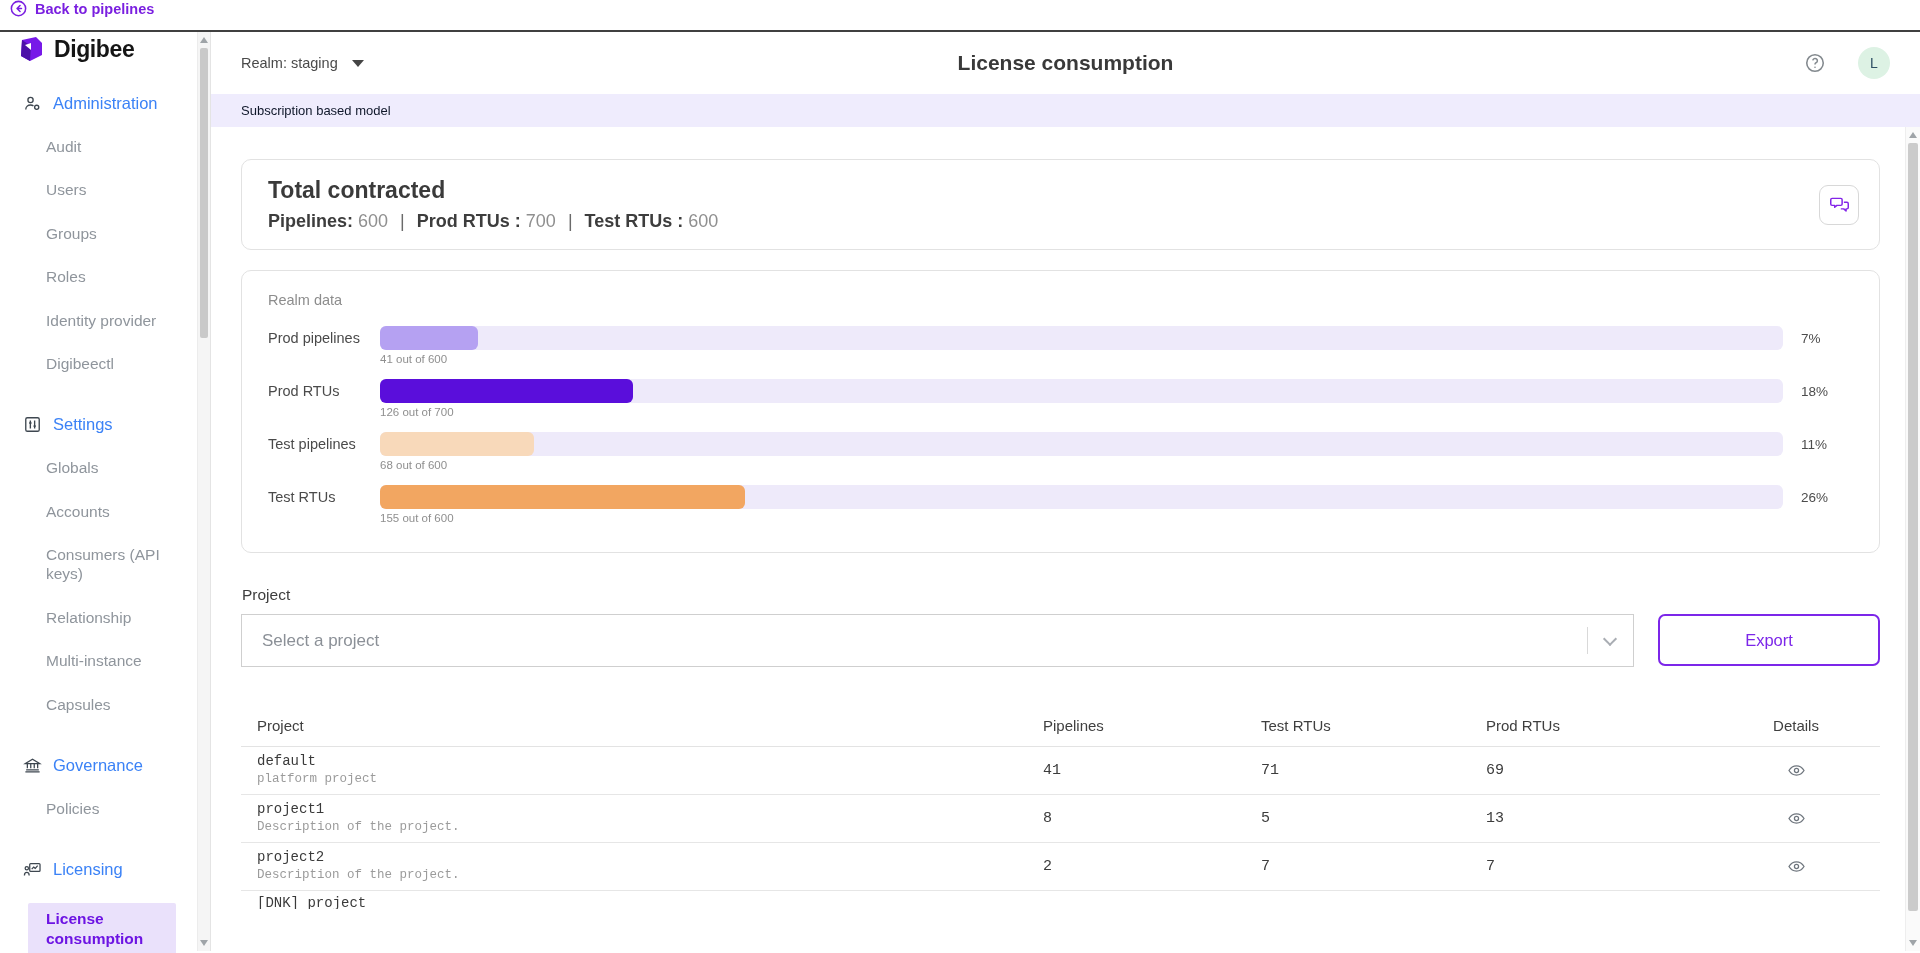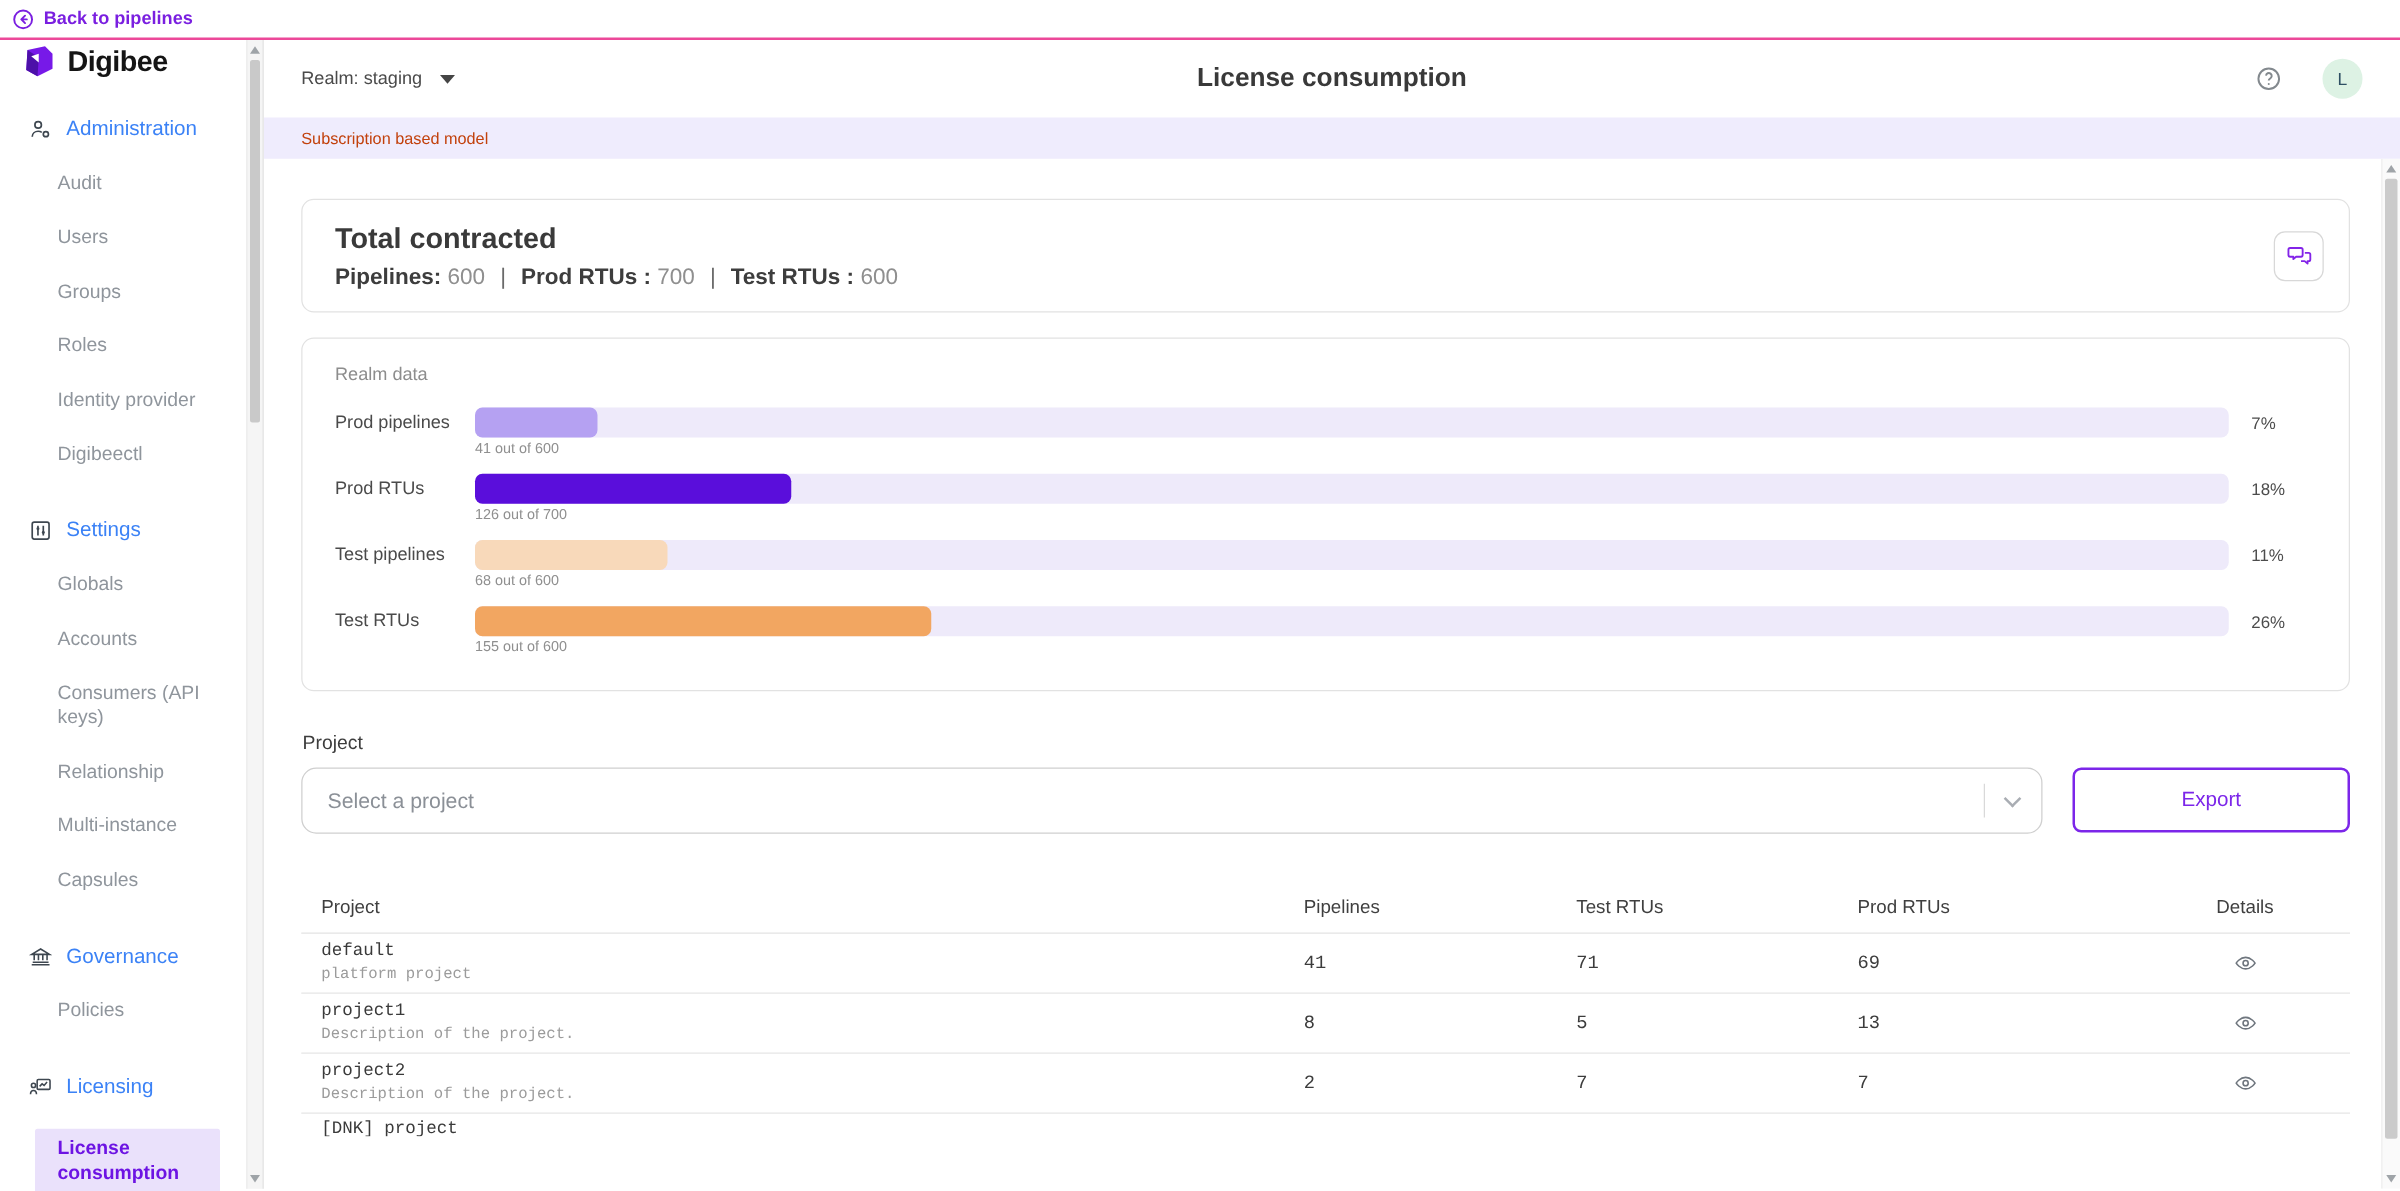--- a/index.html
+++ b/index.html
@@ -1,21 +1,21 @@
 <!DOCTYPE html>
 <html><head>
 <meta charset="utf-8">
 <style>
   * { margin:0; padding:0; box-sizing:border-box; }
   html,body { width:1920px; height:953px; overflow:hidden; background:#fff;
     font-family:"Liberation Sans", sans-serif; color:#3c3c3c; }
 
   
-  .topbar { height:32px; display:flex; align-items:center; gap:8px; padding-left:10px;
-    border-bottom:2px solid #ec4899; background:#fff; }
+  .topbar { height:32px; display:flex; align-items:flex-start; gap:8px; padding-left:10px;
+    border-bottom:2px solid #404040; background:#fff; }
   .back-link { display:flex; align-items:center; gap:8px; color:#7a1fe0; font-size:14.5px;
     font-weight:600; cursor:pointer; }
 
   
   .shell { display:flex; height:919px; }
 
   
   .sidebar { width:197px; padding-top:2px; position:relative; flex:0 0 auto; }
   .logo { display:flex; align-items:center; gap:8px; padding-left:16px; }
   .logo-text { font-size:23px; font-weight:800; color:#151515; letter-spacing:-0.4px; }
@@ -46,21 +46,21 @@
   .caret-down { width:0; height:0; border-left:6px solid transparent; border-right:6px solid transparent;
     border-top:7px solid #454545; }
   .page-title { position:absolute; left:50%; transform:translateX(-50%); font-size:21px;
     font-weight:600; color:#393939; }
   .header-right { margin-left:auto; display:flex; align-items:center; gap:32px; }
   .help-btn { width:22px; height:22px; color:#83898e; cursor:pointer; }
   .avatar { width:32px; height:32px; border-radius:50%; background:#ddf2e4; color:#2e4f63;
     font-size:14px; display:flex; align-items:center; justify-content:center; cursor:pointer; }
 
   .banner { height:33px; background:#efecfd; display:flex; align-items:center;
-    padding-left:30px; color:#c2410c; font-size:13px; }
+    padding-left:30px; color:#0f172a; font-size:13px; }
 
   
   .content { flex:1; position:relative; padding:32px 40px 0 30px; overflow:hidden; }
   .page-scroll { position:absolute; right:0; top:0; bottom:0; width:15px; background:#fafafa;
     border-left:1px solid #eee; }
   .page-scroll .thumb { position:absolute; left:2px; right:2px; top:16px; bottom:40px;
     background:#cbcbcb; border-radius:2px; }
 
   .card { border:1px solid #e2e2e2; border-radius:10px; background:#fff; }
 
@@ -84,21 +84,21 @@
     margin-bottom:9px; min-height:44px; }
   .bar-label { font-size:14.5px; color:#4a4a4a; padding-top:4px; }
   .bar-track { height:24px; background:#eeeafa; border-radius:6px; position:relative; }
   .bar-fill { height:100%; border-radius:6px; }
   .bar-caption { font-size:11.5px; color:#8f8f8f; margin-top:3px; }
   .bar-pct { font-size:13.5px; color:#4c4c4c; padding-left:18px; padding-top:5px; }
 
   
   .project-label { margin:33px 0 10px 1px; font-size:15.5px; color:#3d3d3d; }
   .filter-row { display:flex; gap:24px; }
-  .select { flex:1; height:53px; border:1px solid #cfcfcf; border-radius:12px; display:flex;
+  .select { flex:1; height:53px; border:1px solid #cfcfcf; border-radius:0; display:flex;
     align-items:center; padding-left:20px; color:#8b9097; font-size:17px; position:relative;
     cursor:pointer; background:#fff; }
   .select-right { position:absolute; right:0; top:0; bottom:0; width:46px; display:flex;
     align-items:center; justify-content:center; }
   .select-right::before { content:""; position:absolute; left:0; top:12px; bottom:12px;
     width:1px; background:#d9d9d9; }
   .chevron { width:10px; height:10px; border-right:2px solid #a9adb3; border-bottom:2px solid #a9adb3;
     transform:rotate(45deg); margin-top:-4px; }
   .export-btn { width:222px; height:52px; border:2px solid #7c26e9; border-radius:7px;
     background:#fff; color:#7c26e9; font-size:16.5px; display:flex; align-items:center;

